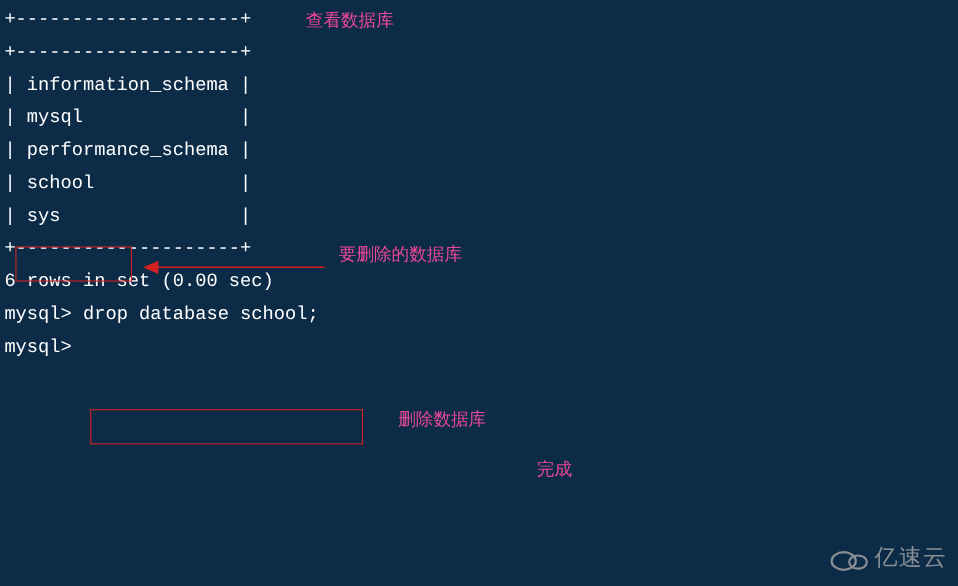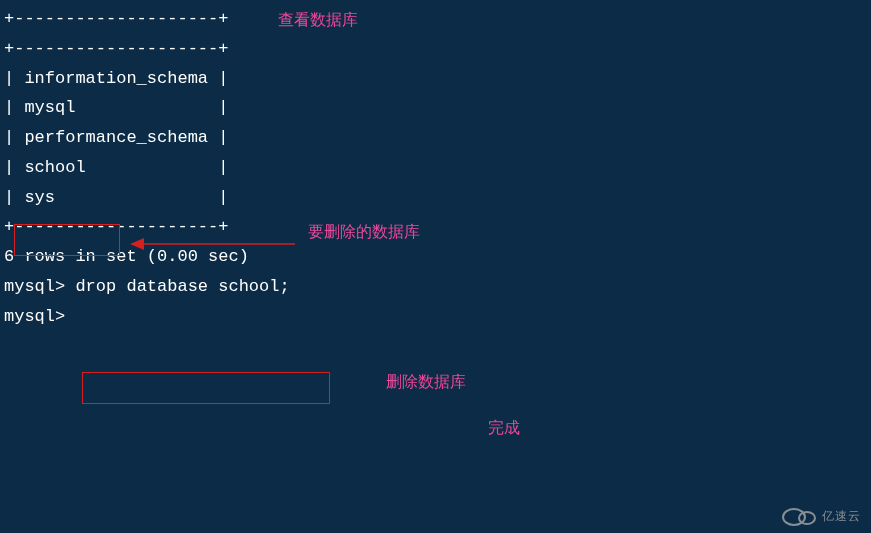--- a/index.html
+++ b/index.html
@@ -25,21 +25,21 @@
     }
     .annotation {
       position: absolute;
       color: #ec4899;
       font-family: 'Microsoft YaHei', 'SimHei', sans-serif;
       font-weight: normal;
       font-size: 16px;
     }
     .ann1 { top: 6px; left: 278px; }
     .ann2 { top: 218px; left: 308px; }
-    .ann3 { top: 368px; left: 386px; }
+    .ann3 { top: 368px; left: 362px; }
     .ann4 { top: 414px; left: 488px; }
     .box {
       position: absolute;
       border: 1px solid #d62020;
     }
     .box1 {
       top: 224px;
       left: 14px;
       width: 106px;
       height: 32px;
@@ -64,21 +64,21 @@
       position: absolute;
       bottom: 6px;
       right: 10px;
       display: flex;
       align-items: center;
       gap: 4px;
     }
     .watermark-text {
       color: #8a8f94;
       font-family: 'Microsoft YaHei', 'SimHei', sans-serif;
-      font-size: 12px;
+      font-size: 21px;
       font-weight: 500;
       letter-spacing: 1px;
     }
   </style>
 </head>
 <body>
 
 <div>
   <div class="terminal-line">+--------------------+</div>
   <div class="terminal-line">+--------------------+</div>

